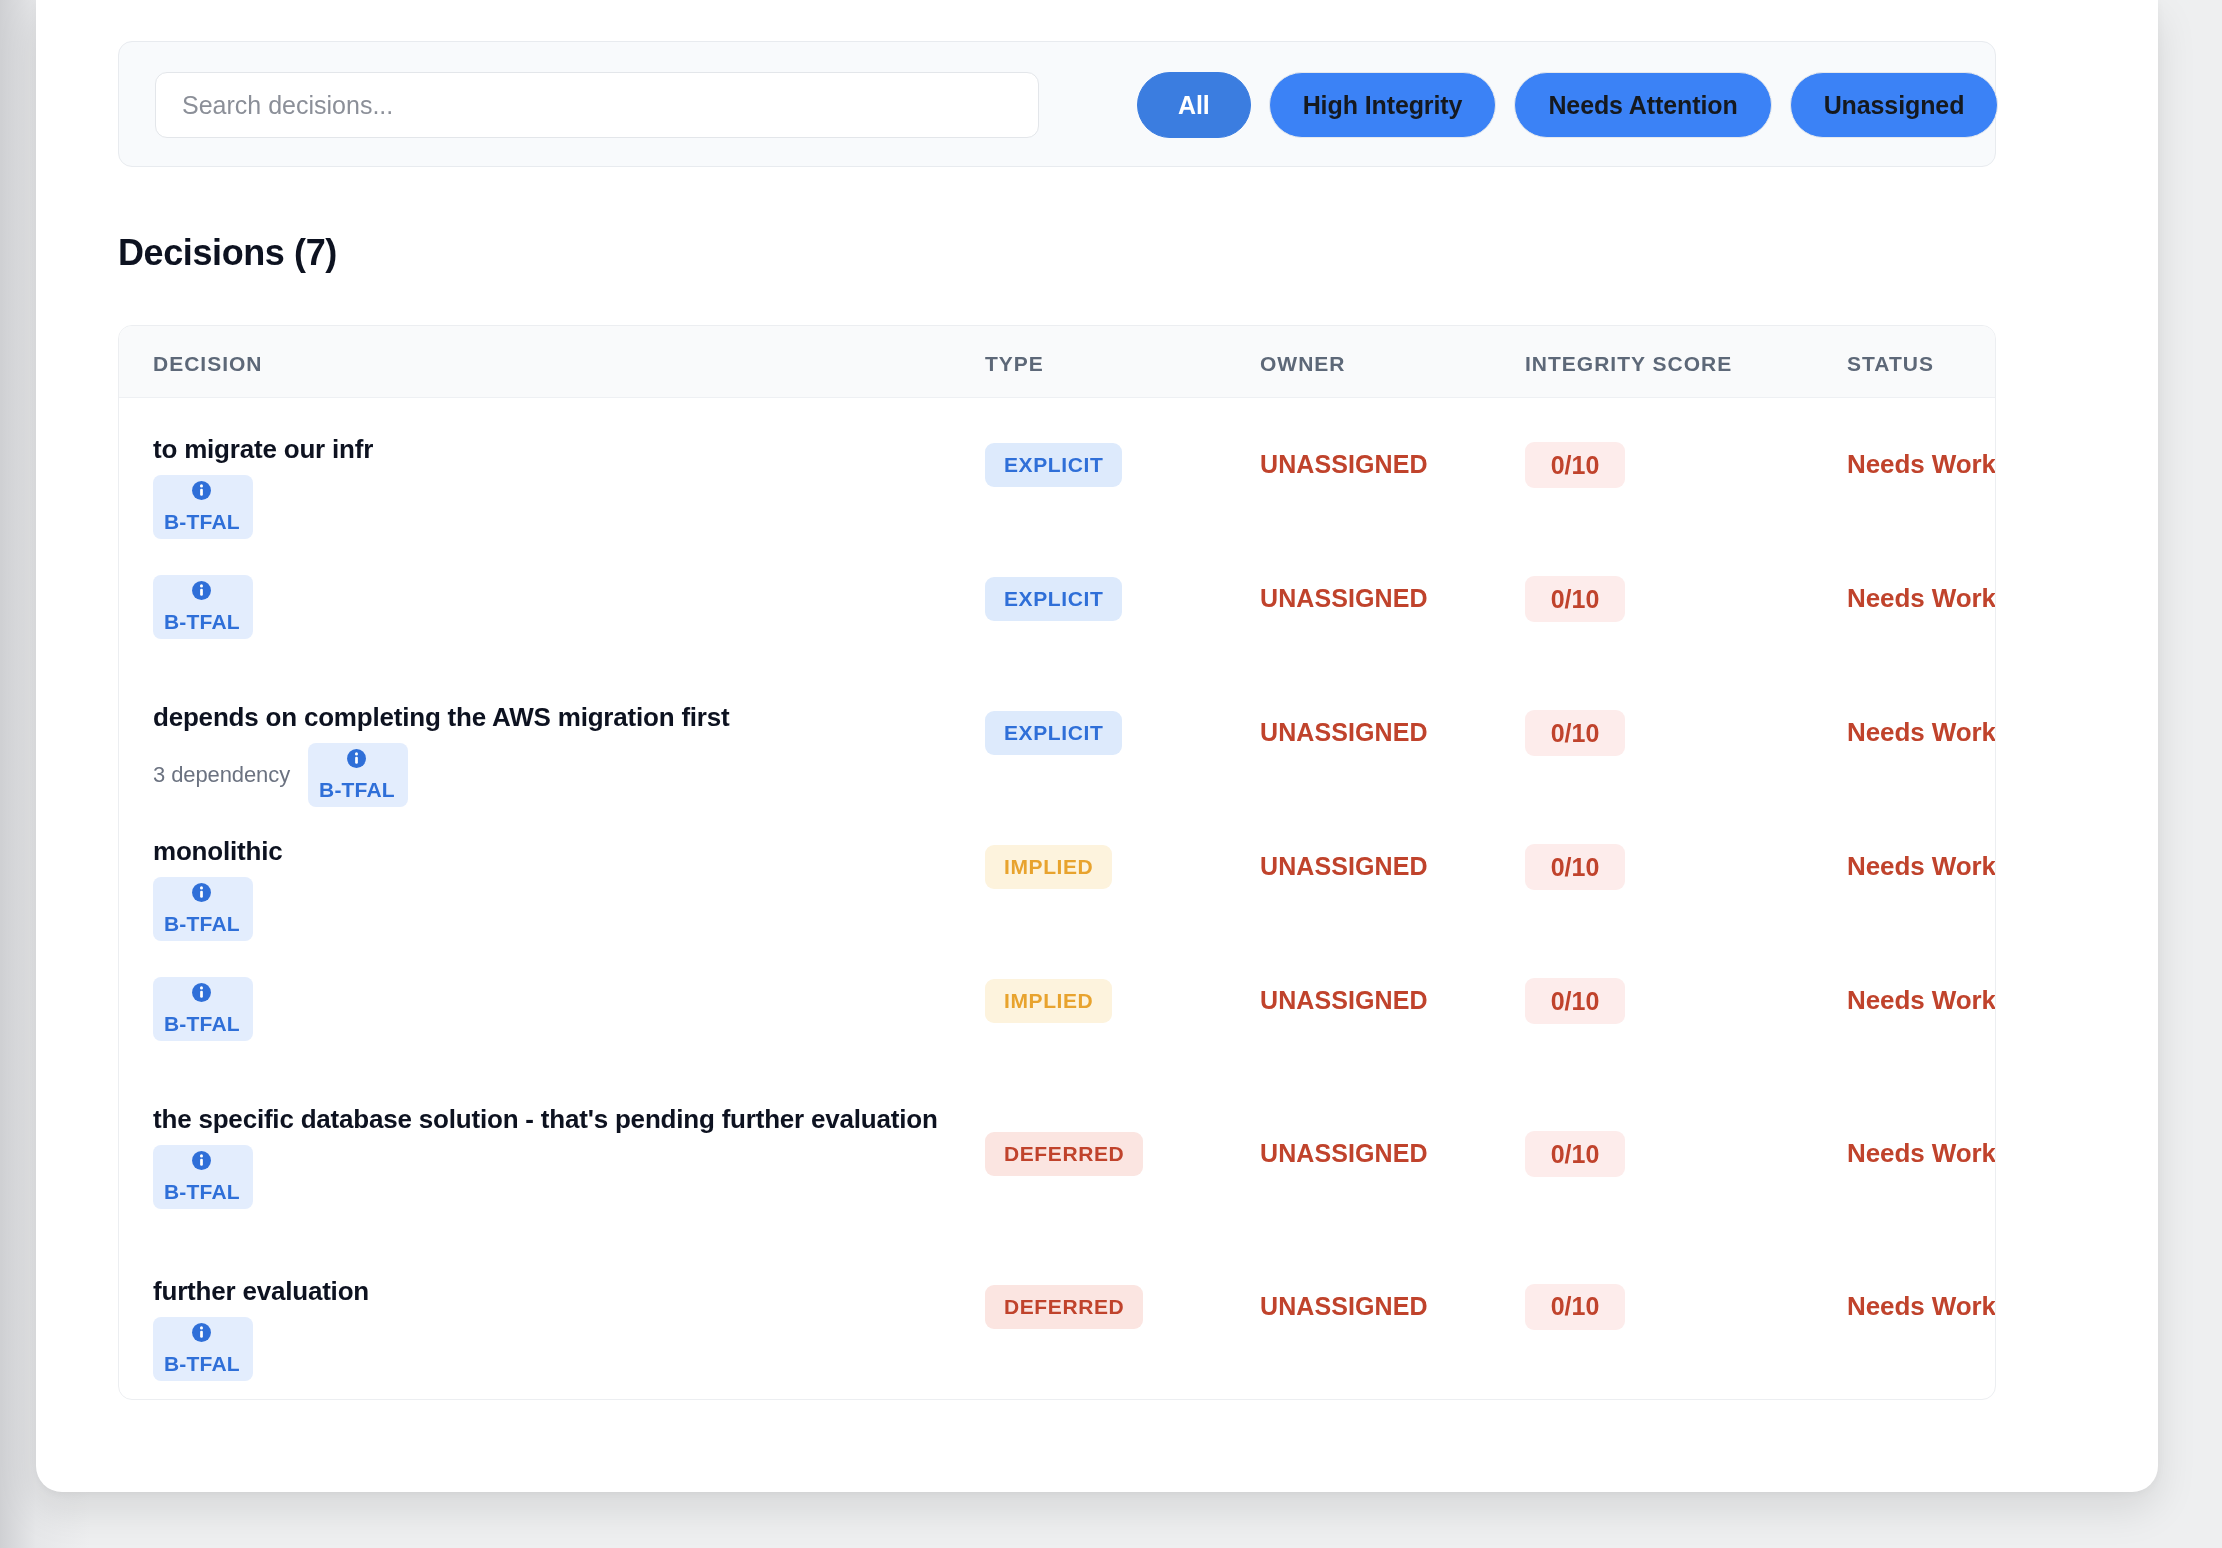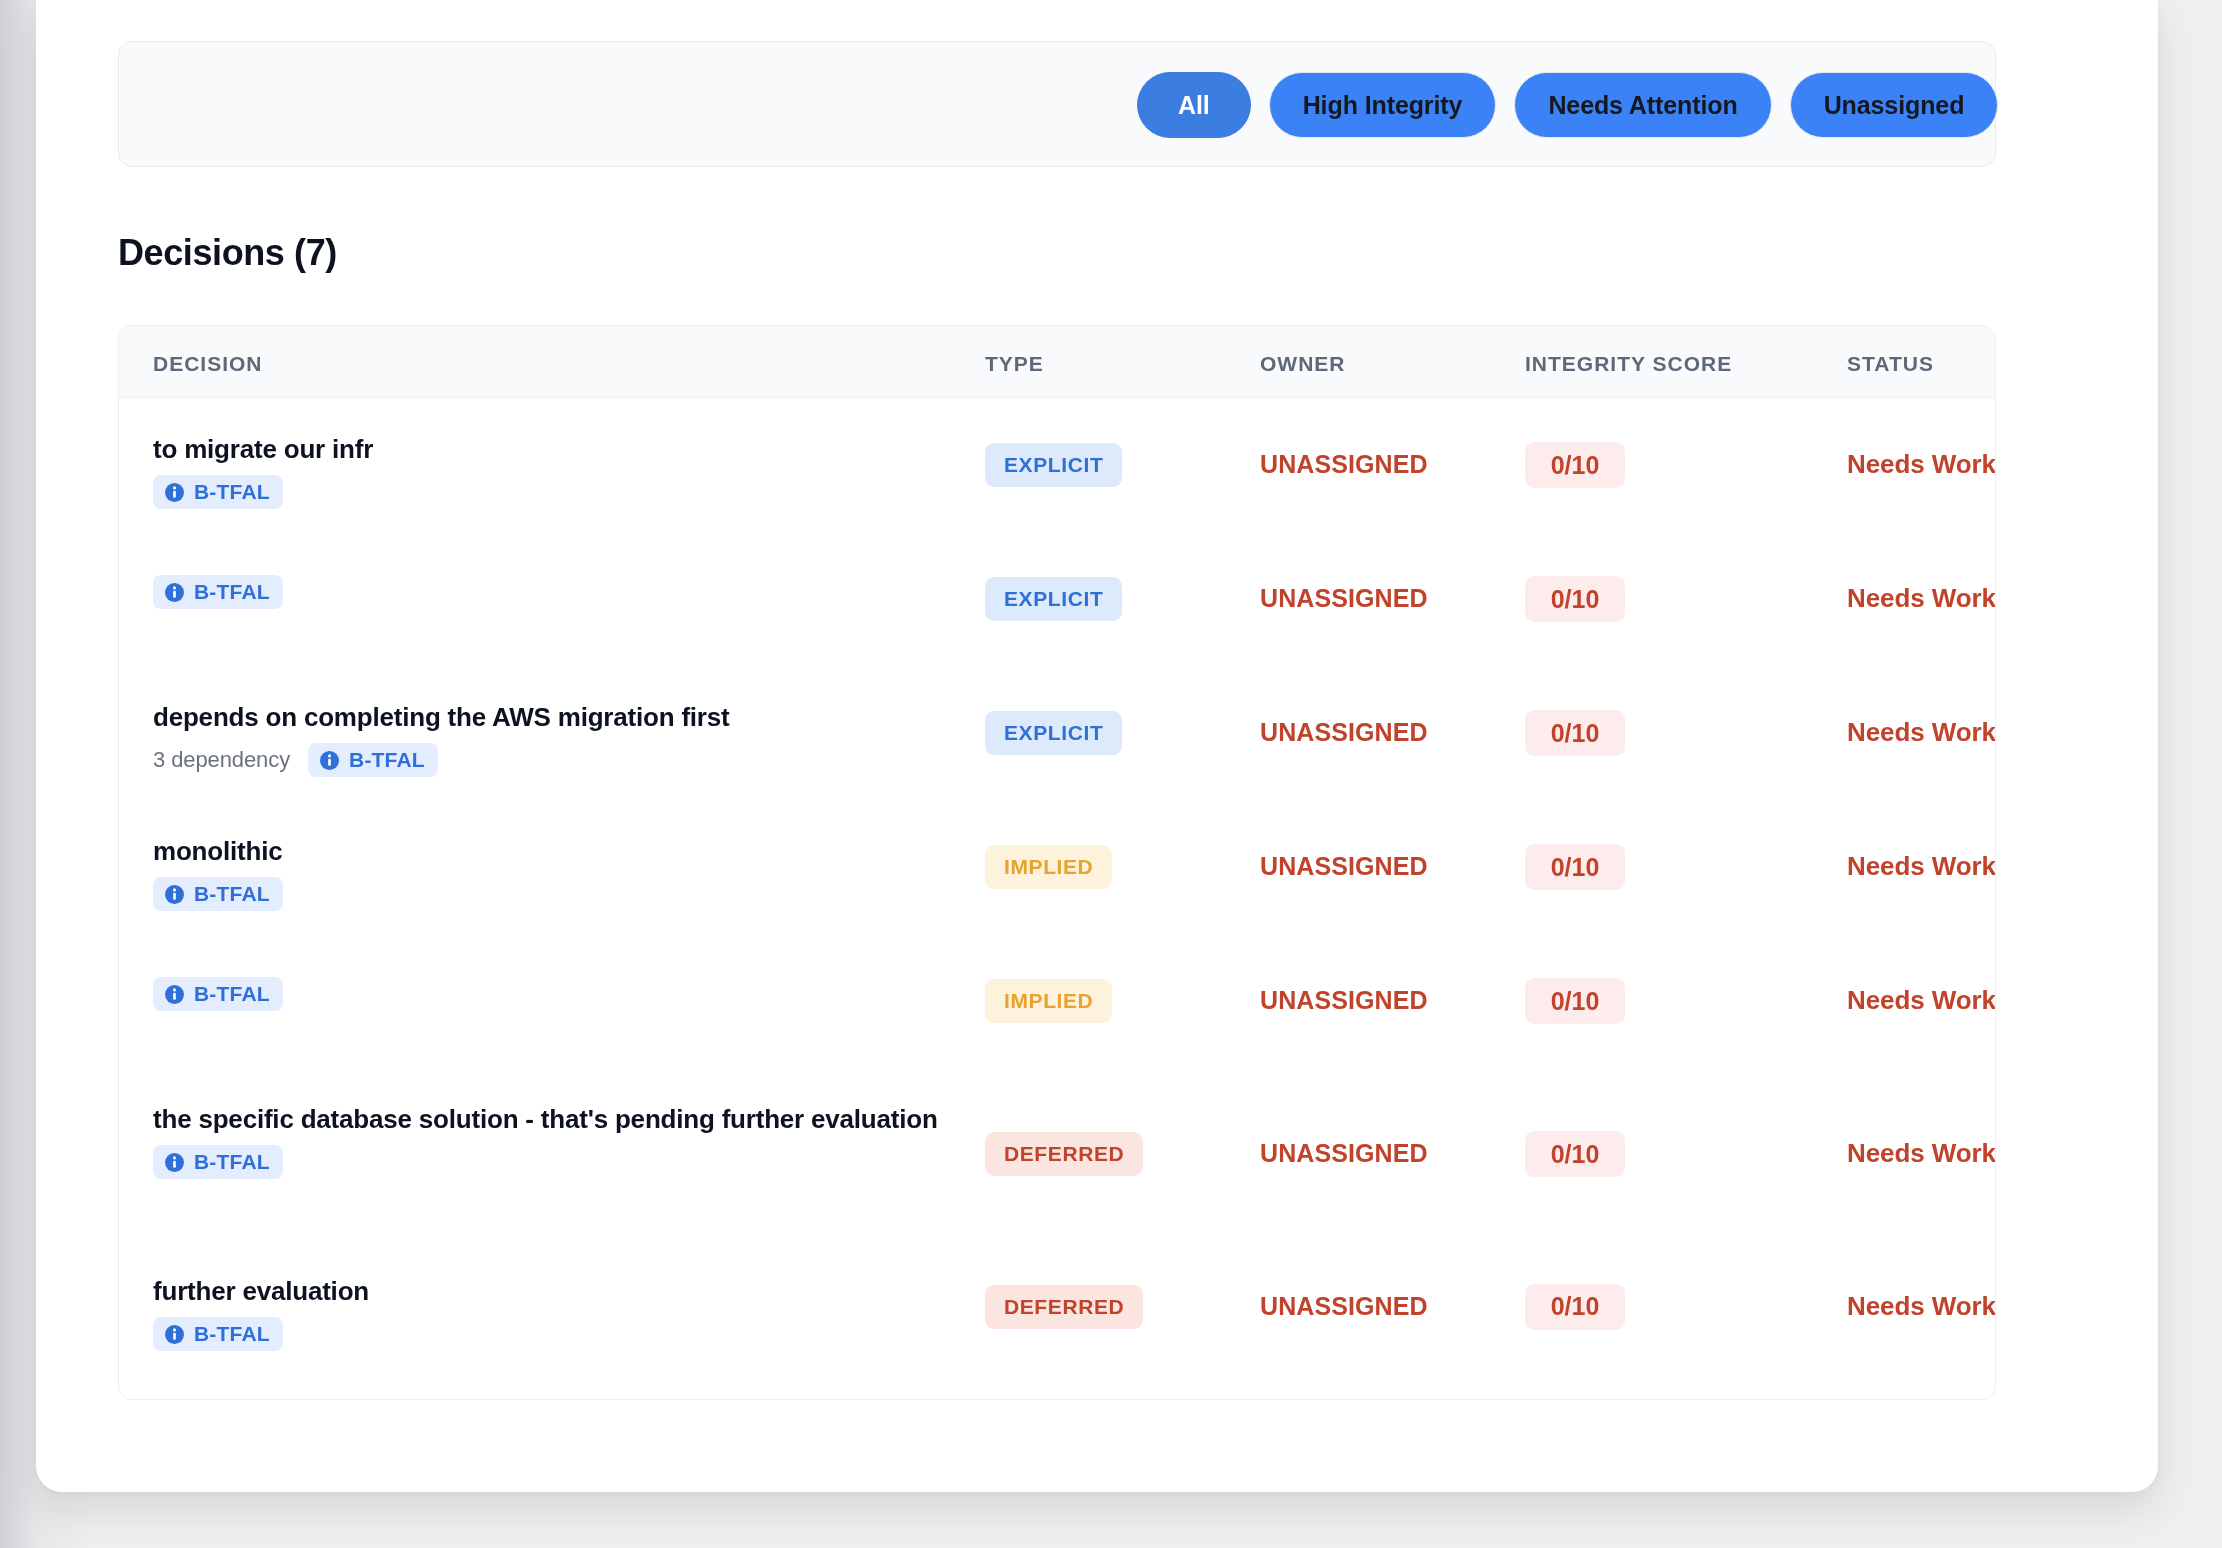--- a/index.html
+++ b/index.html
@@ -180,20 +180,21 @@
     letter-spacing: -0.1px;
   }
 
   .tag {
     display: inline-flex;
     align-items: center;
     gap: 9px;
     background: #e3edfd;
     border-radius: 8px;
     padding: 5px 13px 5px 11px;
+    flex-direction: column;
   }
 
   .tag-icon {
     width: 21px;
     height: 21px;
     display: block;
     flex: 0 0 auto;
   }
 
   .tag-label {
@@ -247,20 +248,21 @@
     letter-spacing: -0.1px;
   }
 </style>
 </head>
 <body>
 
 <div id="page">
   <div id="surface">
 
     <div class="filter-bar">
+      <input class="search-input" type="text" placeholder="Search decisions..." style="">
       <div class="chips">
           <button class="chip active">All</button>
           <button class="chip">High Integrity</button>
           <button class="chip">Needs Attention</button>
           <button class="chip">Unassigned</button>
         </div>
     </div>
 
     <div class="section-title">Decisions (7)</div>
 

